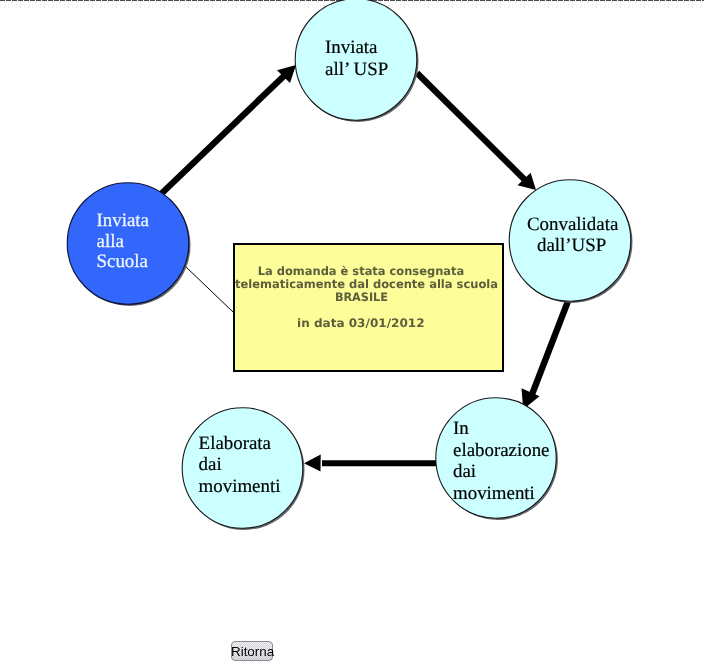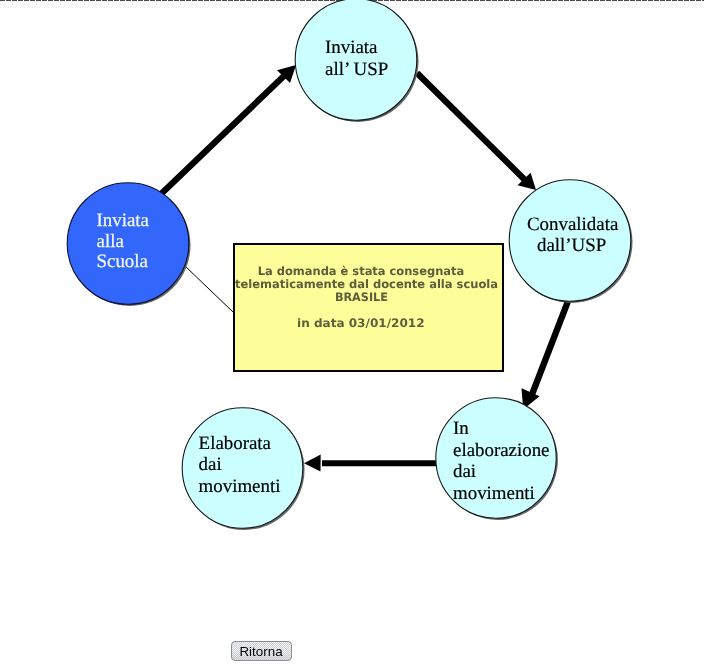--- a/index.html
+++ b/index.html
@@ -12,21 +12,21 @@
      background-image:repeating-linear-gradient(90deg,#4d4d4d 0 5px,#ffffff 5px 6px);}
   #toptexture{position:absolute;left:0;top:1px;width:704px;height:7px;
      background-image:repeating-linear-gradient(90deg,rgba(160,160,160,.07) 0 1px,rgba(255,255,255,0) 1px 4px),
                       repeating-linear-gradient(0deg,rgba(160,160,160,.05) 0 1px,rgba(255,255,255,0) 1px 3px);}
   #diagram{position:absolute;left:0;top:0;width:720px;height:600px;will-change:transform;}
   .nodetext{font-family:"Liberation Serif",serif;font-size:18.9px;fill:#000;stroke:#000;stroke-width:0.18px;}
   .nodetext.onblue{fill:#f0f8ff;stroke:#f0f8ff;stroke-width:0.25px;}
   .callouttext{font-family:"DejaVu Sans",sans-serif;font-weight:bold;font-size:11.7px;fill:#5e5e3c;}
   .btnbar{position:absolute;left:231px;top:641px;width:61px;height:20px;}
   button.ritorna{font-family:"Liberation Sans",sans-serif;font-size:13.4px;
-     width:61px;height:20px;line-height:17px;padding:0 0 0 0;margin:0;text-indent:-1px;
+     width:42px;height:20px;line-height:17px;padding:0 0 0 0;margin:0;text-indent:-1px;
      border:1px solid #8d8d8d;border-radius:4px;color:#000;
      background-color:#f4f5f7;
      background-image:linear-gradient(180deg,rgba(255,255,255,0) 0 55%,rgba(150,150,155,.22) 100%),
         repeating-conic-gradient(rgba(150,150,160,.38) 0% 25%, rgba(0,0,0,0) 0% 50%);
      background-size:100% 100%, 2px 2px;
      box-sizing:border-box;display:block;will-change:transform;}
 </style>
 </head>
 <body>
 

